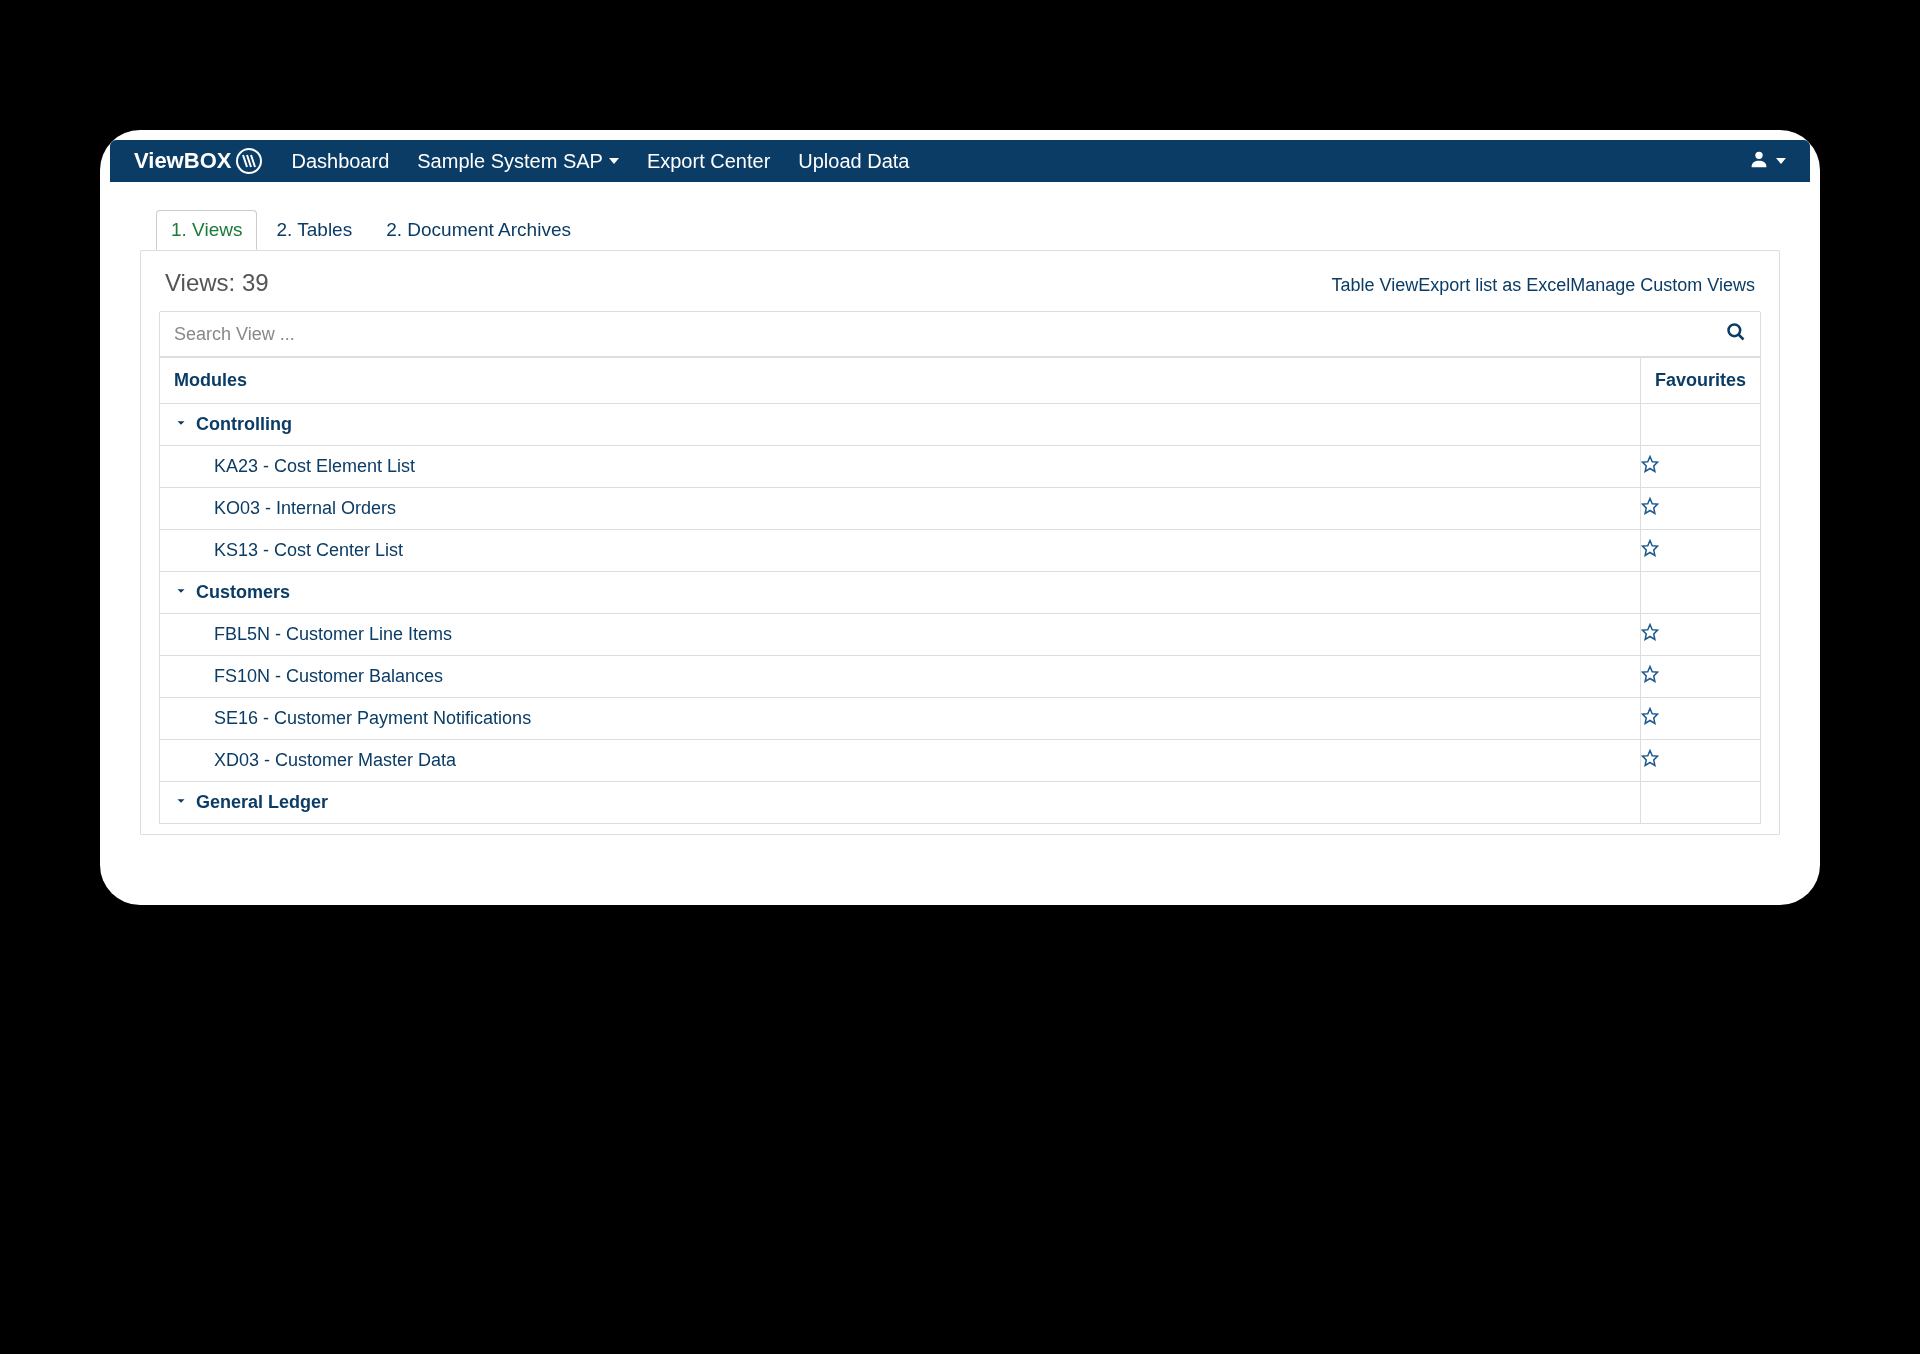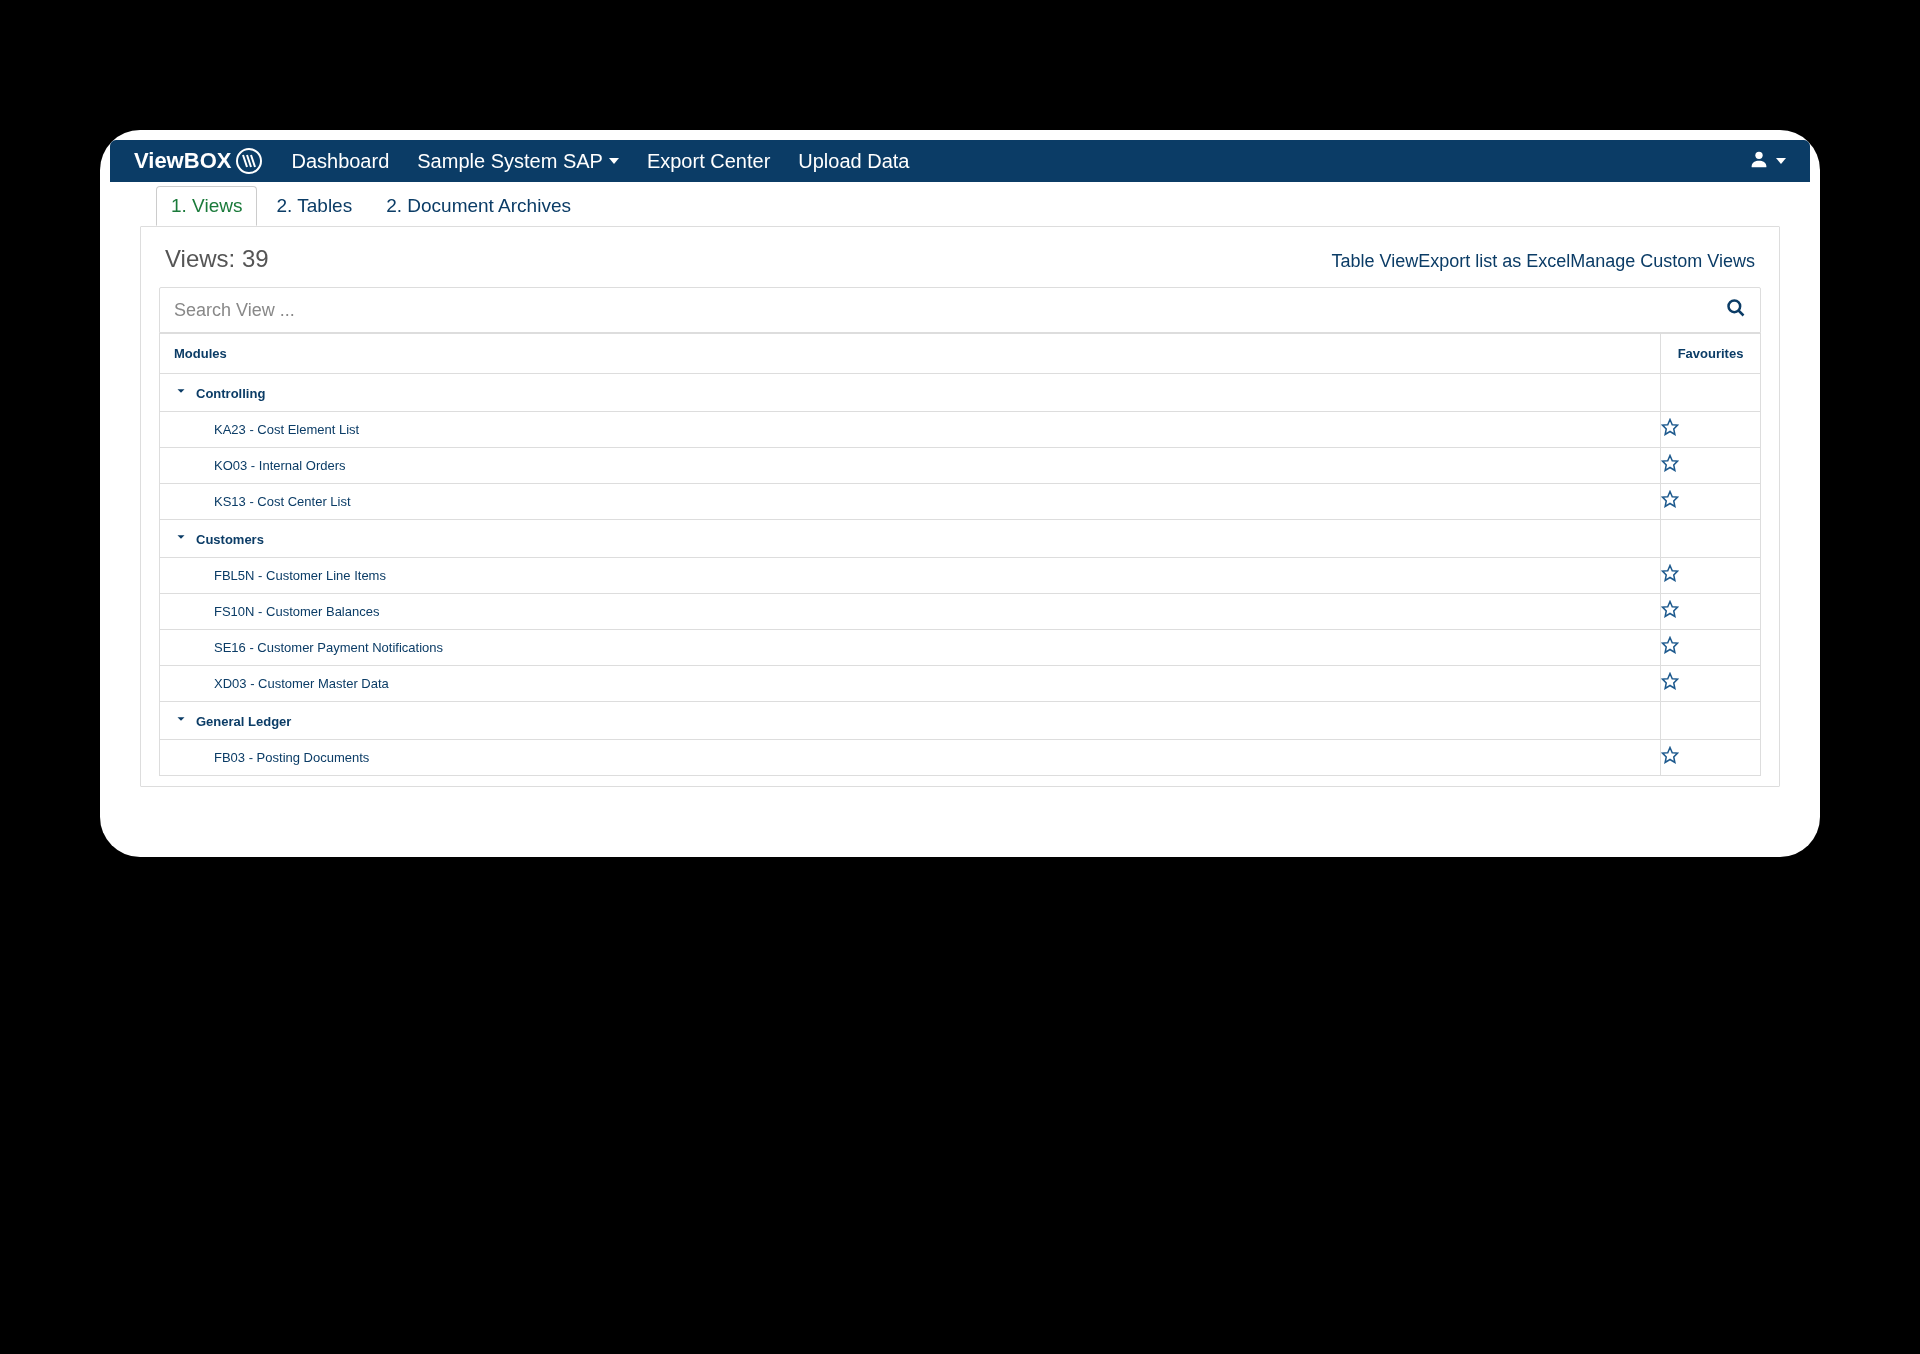--- a/index.html
+++ b/index.html
@@ -57,21 +57,21 @@
   .caret-down {
     width: 0; height: 0;
     border-left: 5px solid transparent;
     border-right: 5px solid transparent;
     border-top: 6px solid #fff;
   }
   .spacer { flex: 1; }
   .user-menu { display: flex; align-items: center; gap: 6px; cursor: pointer; }
 
   .content {
-    padding: 4px 40px 10px 40px;
+    padding: 28px 40px 10px 40px;
   }
   .tabs {
     display: flex;
     border-bottom: 1px solid transparent;
     margin-left: 16px;
   }
   .tab {
     padding: 8px 14px;
     font-size: 19px;
     color: #0b3c66;
@@ -129,21 +129,21 @@
   }
   .search-row input::placeholder { color: #888; }
   .search-icon { color: #0b3c66; cursor: pointer; }
 
   table.tree {
     width: 100%;
     border-collapse: collapse;
   }
   table.tree th, table.tree td {
     border: 1px solid #ddd;
-    font-size: 13px;
+    font-size: 18px;
     color: #0b3c66;
     text-align: left;
   }
   table.tree th {
     font-weight: 700;
     padding: 12px 14px;
   }
   table.tree th.fav-col { width: 100px; text-align: center; }
   td.module-cell {
     padding: 10px 14px;
@@ -298,24 +298,18 @@
               <td class="fav-cell"><span class="star"><svg width="18" height="18" viewBox="0 0 24 24" fill="none" stroke="#1e5a8e" stroke-width="2">
                     <polygon points="12 2 15 9 22 9.5 17 14.5 18.5 22 12 18 5.5 22 7 14.5 2 9.5 9 9 12 2"></polygon>
                   </svg></span></td>
             </tr>
             <tr>
               <td class="module-cell"><span class="chev"><svg width="14" height="14" viewBox="0 0 24 24" fill="#0b3c66">
                     <path d="M6 9l6 6 6-6z"></path>
                   </svg></span><span>General Ledger</span></td>
               <td class="fav-cell"></td>
             </tr>
-            <tr>
-              <td class="item-cell">FB03 - Posting Documents</td>
-              <td class="fav-cell"><span class="star"><svg width="18" height="18" viewBox="0 0 24 24" fill="none" stroke="#1e5a8e" stroke-width="2">
-                    <polygon points="12 2 15 9 22 9.5 17 14.5 18.5 22 12 18 5.5 22 7 14.5 2 9.5 9 9 12 2"></polygon>
-                  </svg></span></td>
-            </tr>
           </tbody>
       </table>
 
     </div>
   </div>
 </div>
 
 </body></html>

